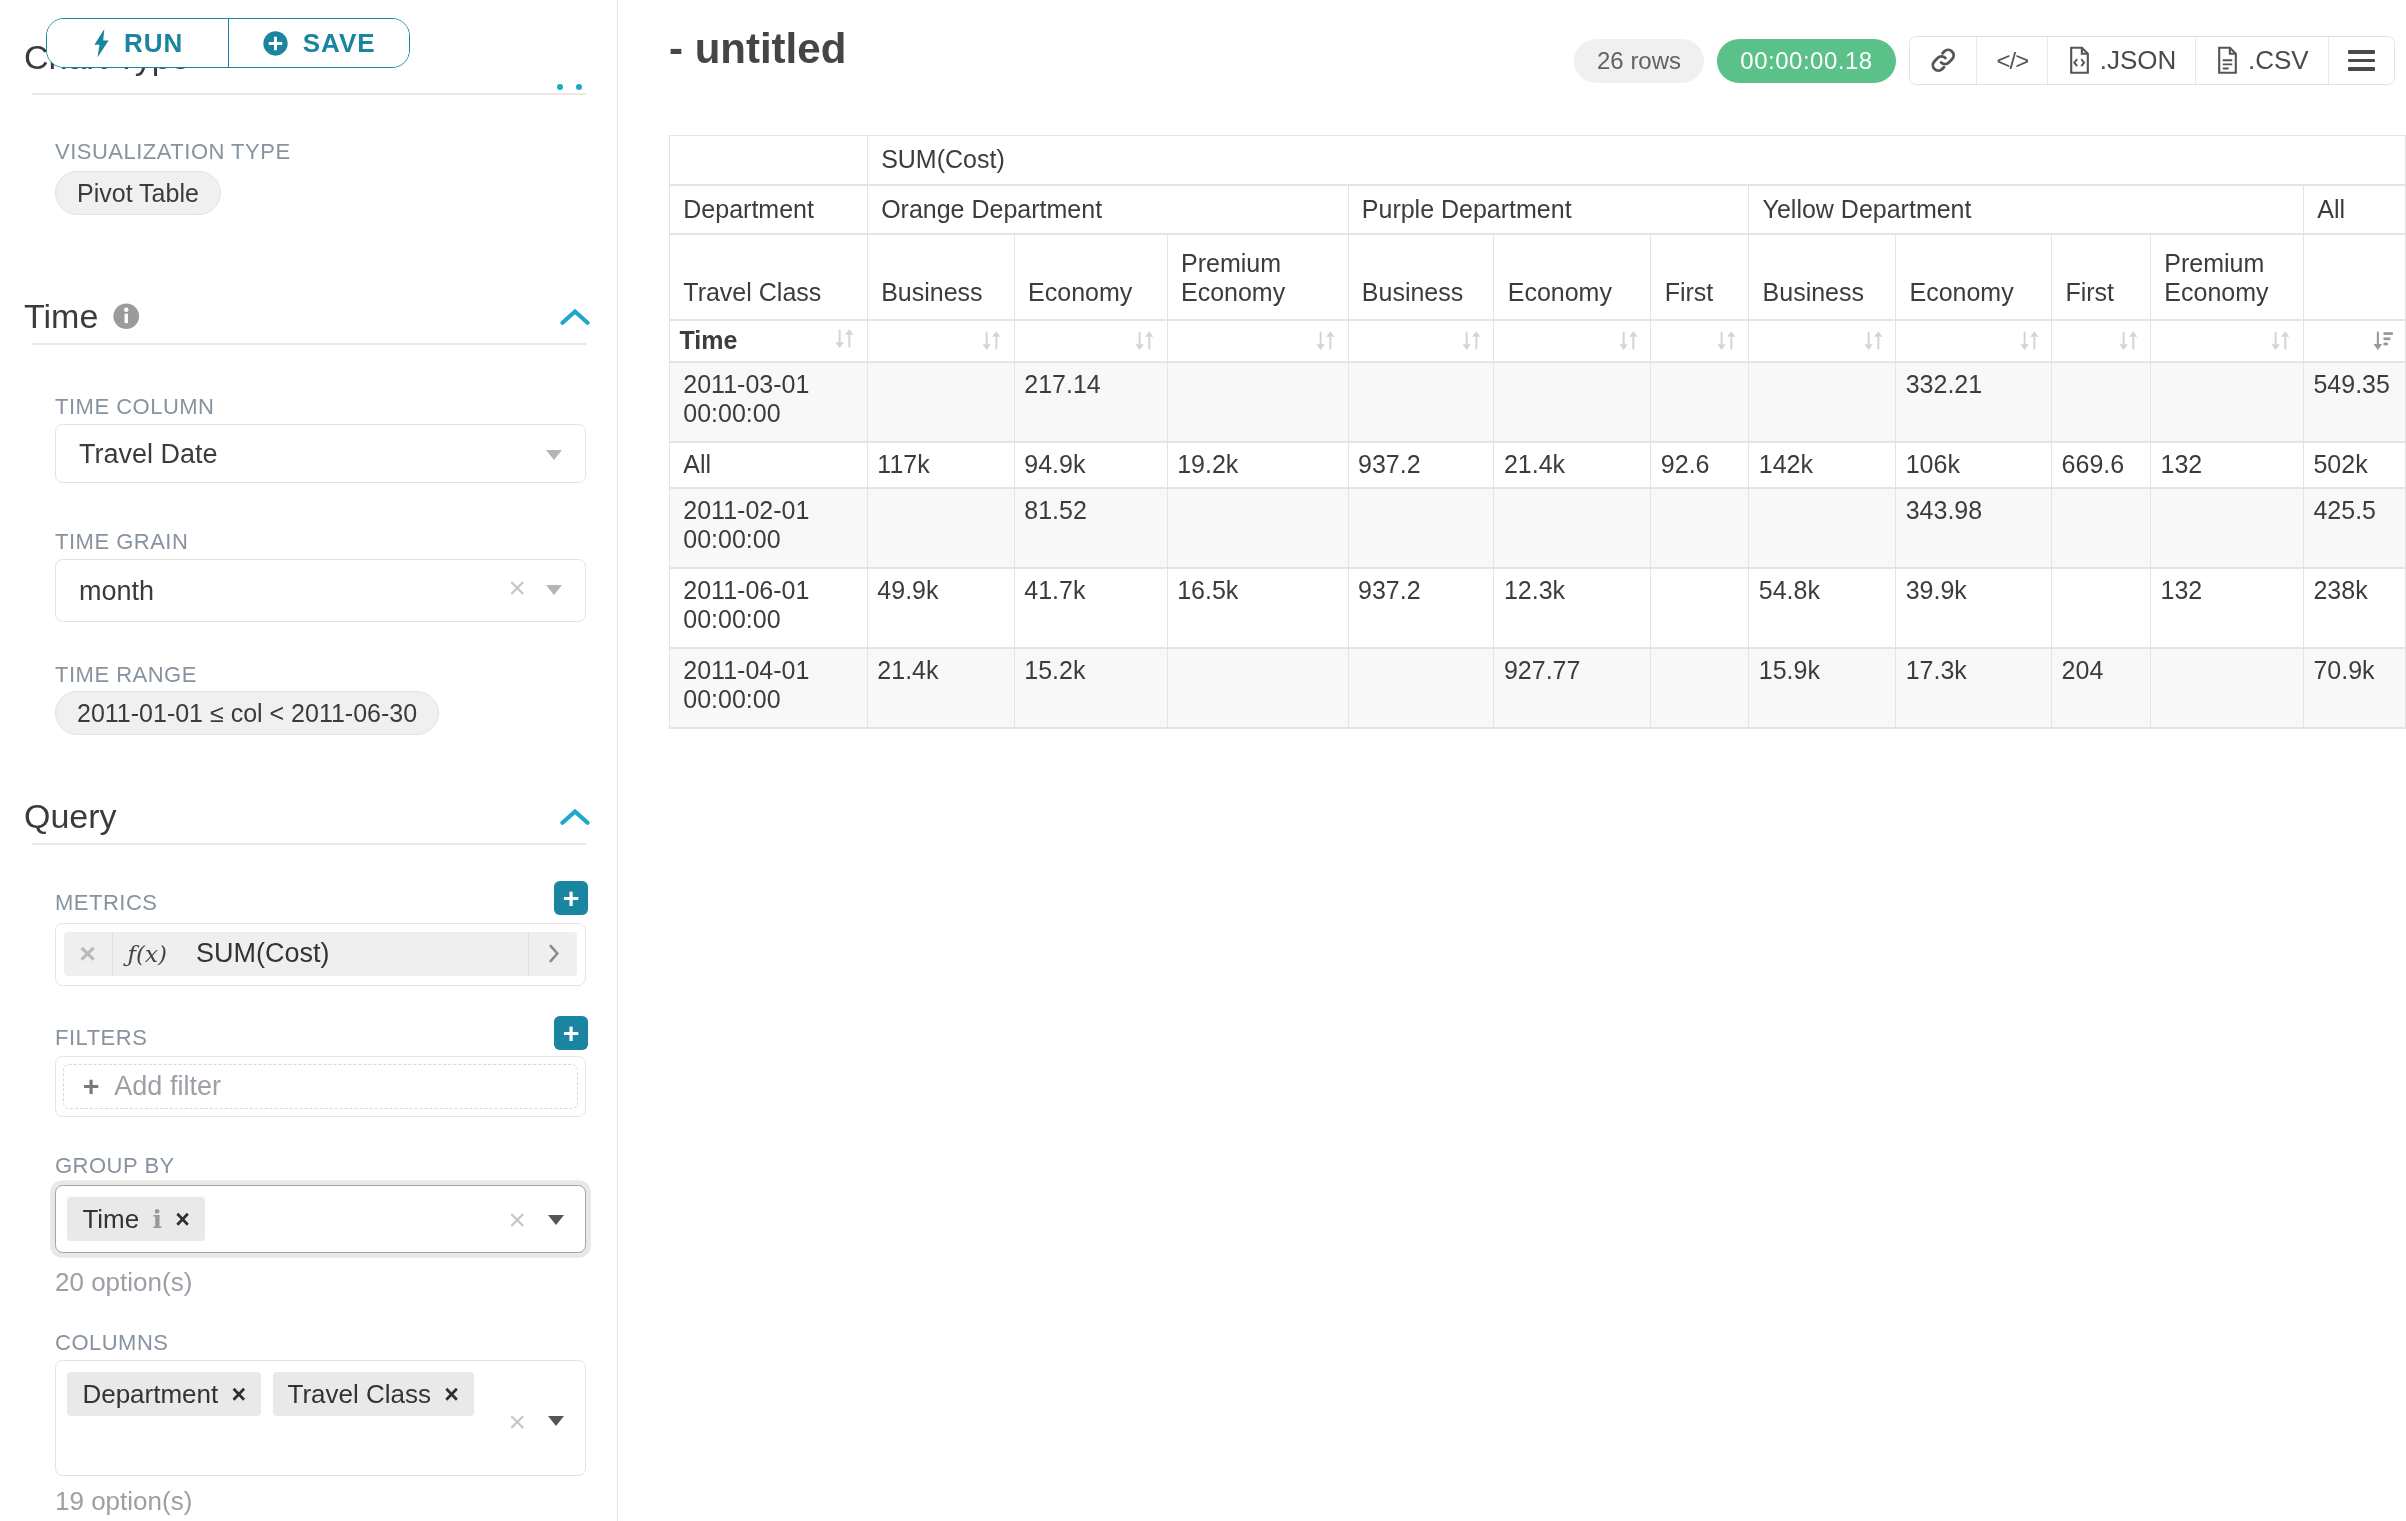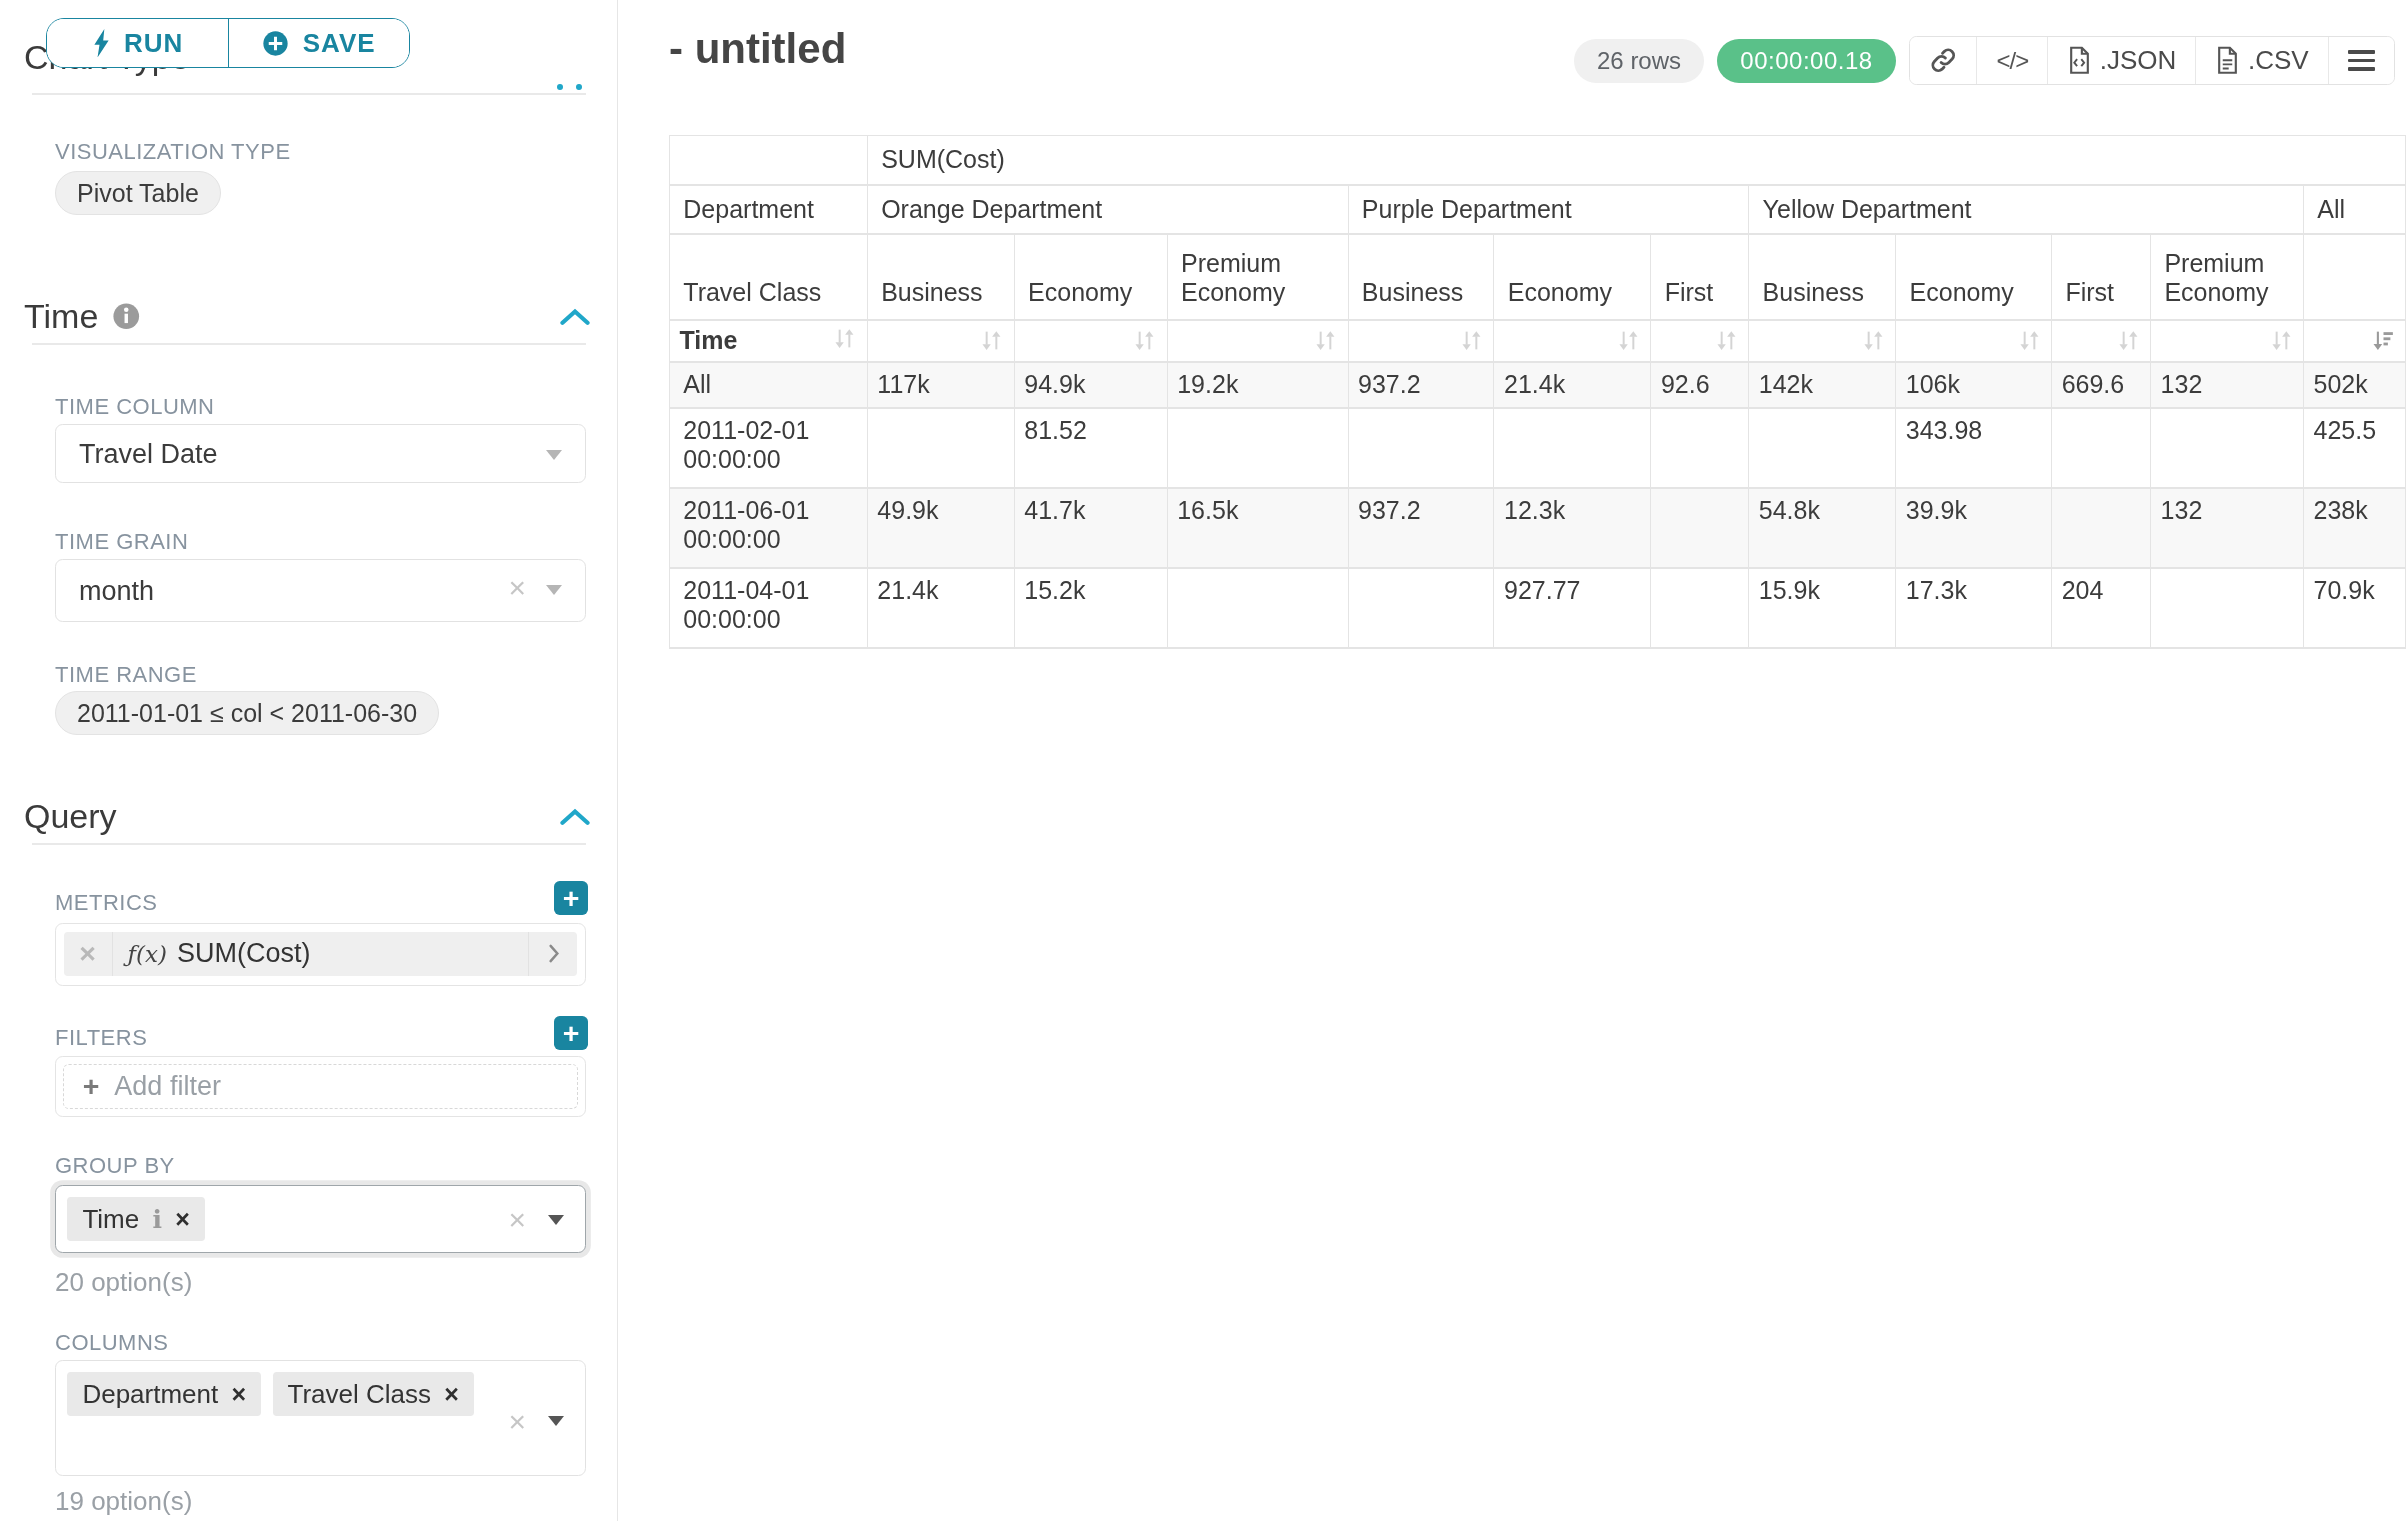--- a/index.html
+++ b/index.html
@@ -46,21 +46,21 @@
   .add-btn { position:absolute; left:554px; width:34px; height:34px; border-radius:5.7px;
              background:var(--primary); color:#fff; display:flex; align-items:center;
              justify-content:center; font-size:28.5px; font-weight:700; cursor:pointer; }
 
   .metric-box { left:55px; top:923px; width:531px; height:63px; border:1.9px solid #e4e4e4;
                 border-radius:7.6px; padding:7.6px; }
   .metric-pill { display:flex; align-items:stretch; height:44px; background:#efefef;
                  border-radius:3.8px; overflow:hidden; }
   .metric-pill .mx { width:49px; display:flex; align-items:center; justify-content:center;
                      color:#b9b9b9; font-size:28.5px; font-weight:700; border-right:1.9px solid #e2e2e2; }
-  .metric-pill .mlabel { flex:1; display:flex; align-items:center; gap:10px; padding:0 15px;
+  .metric-pill .mlabel { flex:1; display:flex; align-items:center; gap:29px; padding:0 15px;
                          font-size:27px; color:#333; }
   .fx { font-family:"DejaVu Serif", serif; font-style:italic; font-size:23px; color:#444; }
   .metric-pill .mchev { width:49px; display:flex; align-items:center; justify-content:center;
                         border-left:1.9px solid #e2e2e2; }
 
   .addfilter-box { left:55px; top:1056px; width:531px; height:61px; border:1.9px solid #e4e4e4;
                    border-radius:7.6px; padding:6.7px; }
   .addfilter-inner { height:100%; border:1.9px dashed #d8d8d8; border-radius:5.7px;
                      display:flex; align-items:center; gap:15px; padding-left:19px;
                      color:#9aa0a6; font-size:27px; }
@@ -445,20 +445,34 @@
                       <path d="M6.6 21l-4.2-5.6h8.4z"></path>
                       <rect x="12" y="4" width="9" height="2.7"></rect>
                       <rect x="12" y="9" width="6.6" height="2.7"></rect>
                       <rect x="12" y="14" width="4.2" height="2.7"></rect>
                     </g>
                   </svg></span>
               </th>
             </tr>
           </thead>
           <tbody>
+            <tr>
+              <th>2011-03-01 00:00:00</th>
+              <td></td>
+              <td>217.14</td>
+              <td></td>
+              <td></td>
+              <td></td>
+              <td></td>
+              <td></td>
+              <td>332.21</td>
+              <td></td>
+              <td></td>
+              <td>549.35</td>
+            </tr>
             <tr class="compact">
               <th>All</th>
               <td>117k</td>
               <td>94.9k</td>
               <td>19.2k</td>
               <td>937.2</td>
               <td>21.4k</td>
               <td>92.6</td>
               <td>142k</td>
               <td>106k</td>

